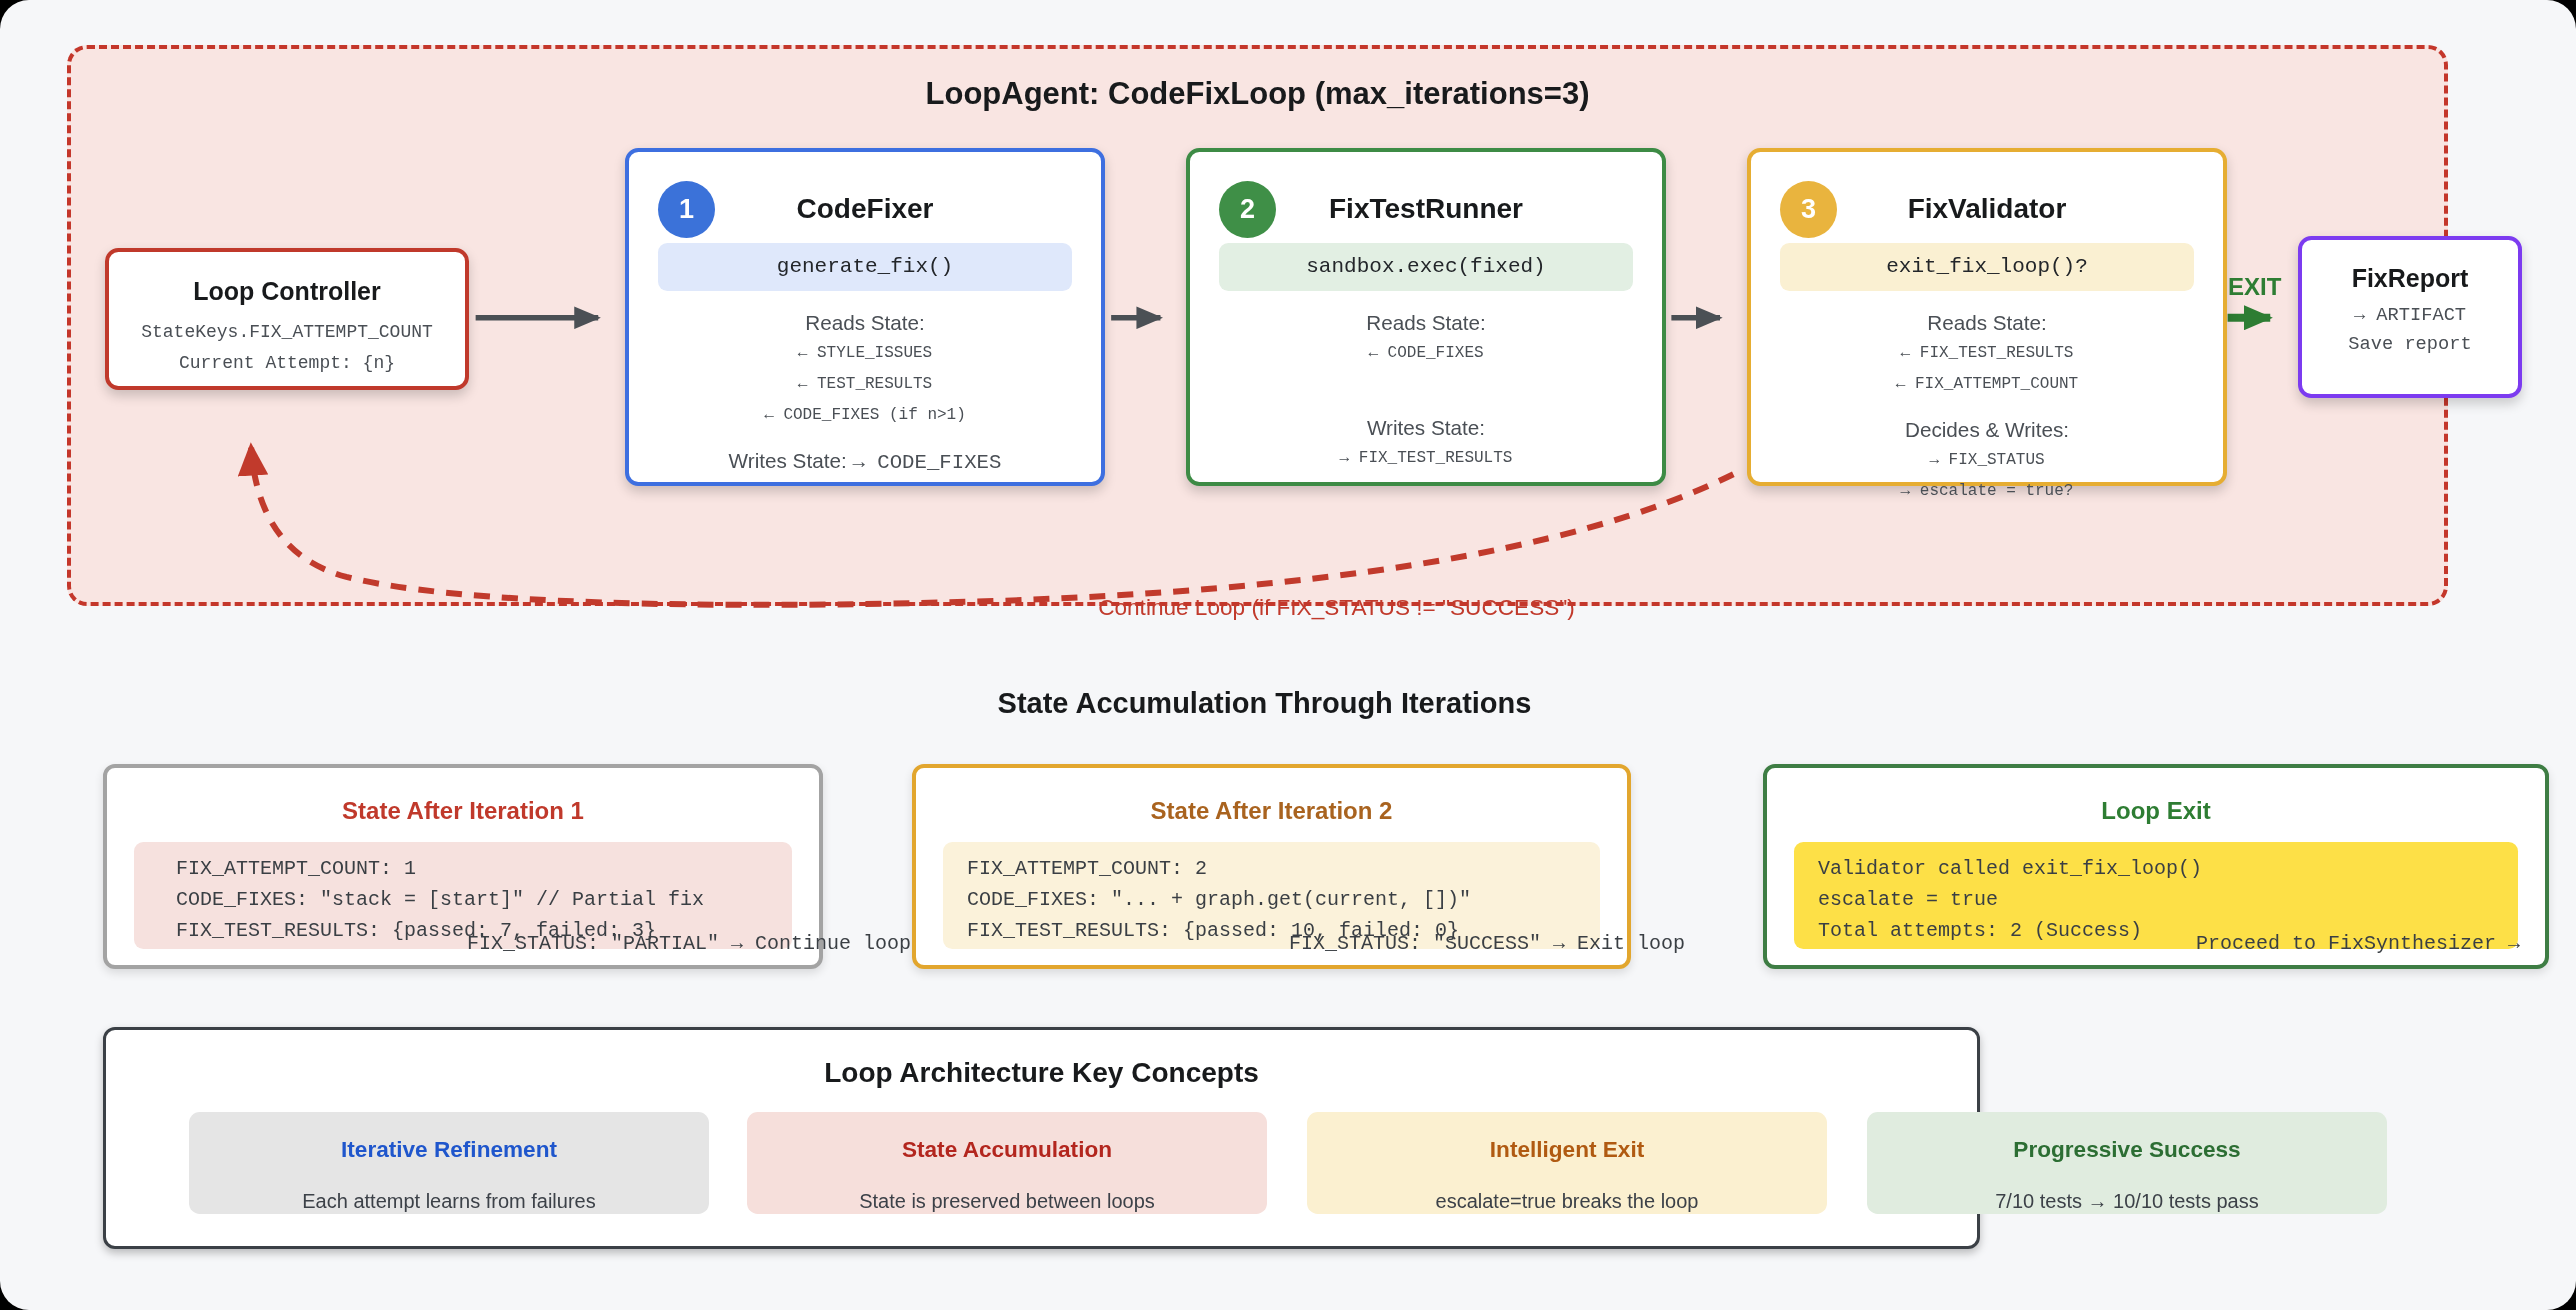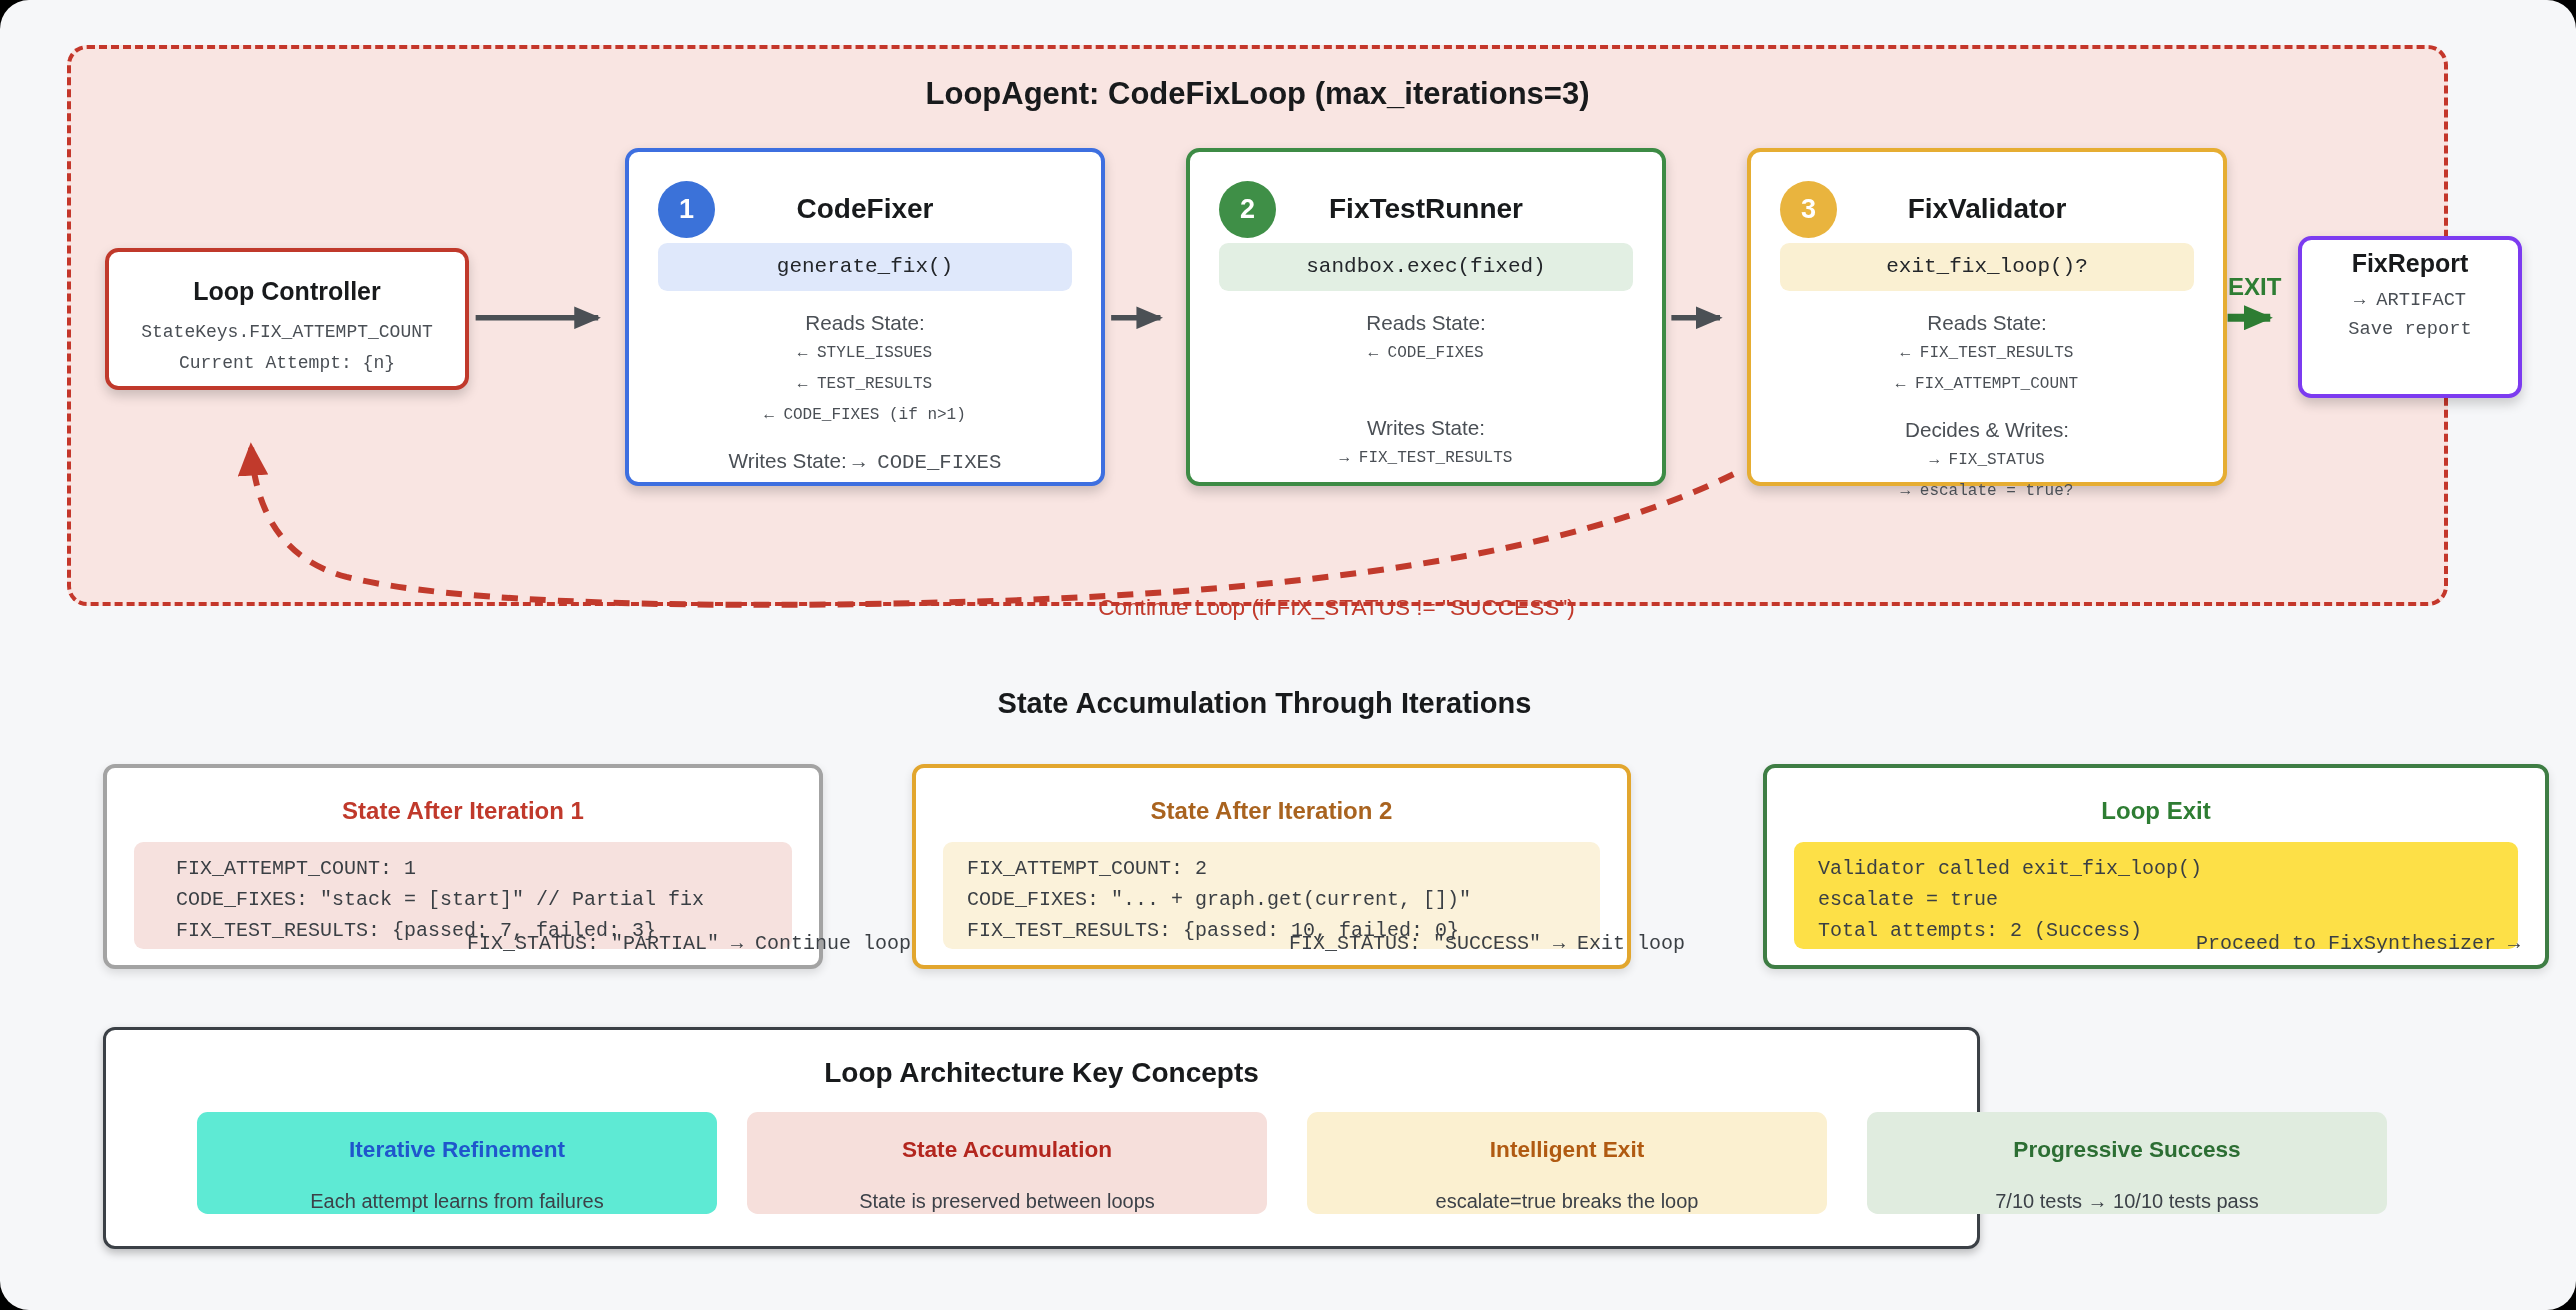--- a/index.html
+++ b/index.html
@@ -43,21 +43,21 @@
   .a2 .pill { background:#faf0d2; }
   .agent-lines { margin-top:16px; }
   .state-label { font-size:20.7px; color:#4a4f55; line-height:31px; }
   .mono-line { font-family:"Liberation Mono","DejaVu Sans Mono",monospace;
     font-size:16px; color:#4a4f55; line-height:31px; white-space:nowrap; }
   .mt20 { margin-top:13.3px; }
   .sp64 { height:43px; }
   .mono-inline { font-family:"Liberation Mono","DejaVu Sans Mono",monospace; }
 
   .report { left:2298px; top:236px; width:224px; height:162px; border:4px solid #7c3bf0;
-    padding-top:9px; text-align:center; }
+    padding-top:24px; text-align:center; }
   .report-title { font-size:25px; font-weight:bold; color:#181a1c; line-height:29px; }
   .report-line { font-family:"Liberation Mono","DejaVu Sans Mono",monospace;
     font-size:18.7px; color:#4a4f55; line-height:29px; }
   .report-lines { margin-top:8px; }
   .exit-label { position:absolute; left:2228px; top:273px; font-size:24px; font-weight:bold; color:#2e7d33; }
 
   .arrow-layer { position:absolute; inset:0; pointer-events:none; }
 
   
   .state-heading { position:absolute; left:0; right:47px; top:687px; text-align:center;
@@ -84,21 +84,21 @@
   .s2 .code-footer { right:25px; }
 
   
   .concepts { position:absolute; left:103px; top:1027px; width:1877px; height:222px;
     background:#fff; border:3.3px solid #3b4046; border-radius:12px;
     box-shadow:0 4px 8px rgba(0,0,0,0.25); }
   .concepts-title { position:absolute; left:0; right:0; top:27px; text-align:center;
     font-size:28px; font-weight:bold; color:#181a1c; }
   .concept-card { position:absolute; top:82px; width:520px; height:102px; border-radius:10.7px;
     text-align:center; padding-top:25px; }
-  .concept-card.c0 { left:91px;  background:#5eead4; }
+  .concept-card.c0 { left:83px;  background:#e5e5e5; }
   .concept-card.c1 { left:641px;  background:#f6dfdb; }
   .concept-card.c2 { left:1201px; background:#fbf0d0; }
   .concept-card.c3 { left:1761px; background:#e0ecdf; }
   .concept-title { font-size:22.6px; font-weight:bold; line-height:25px; }
   .c0 .concept-title { color:#1f56cc; }
   .c1 .concept-title { color:#b3261e; }
   .c2 .concept-title { color:#b05a11; }
   .c3 .concept-title { color:#2c6e33; }
   .concept-text { margin-top:28px; font-size:20px; color:#3c4148; }
 </style>

